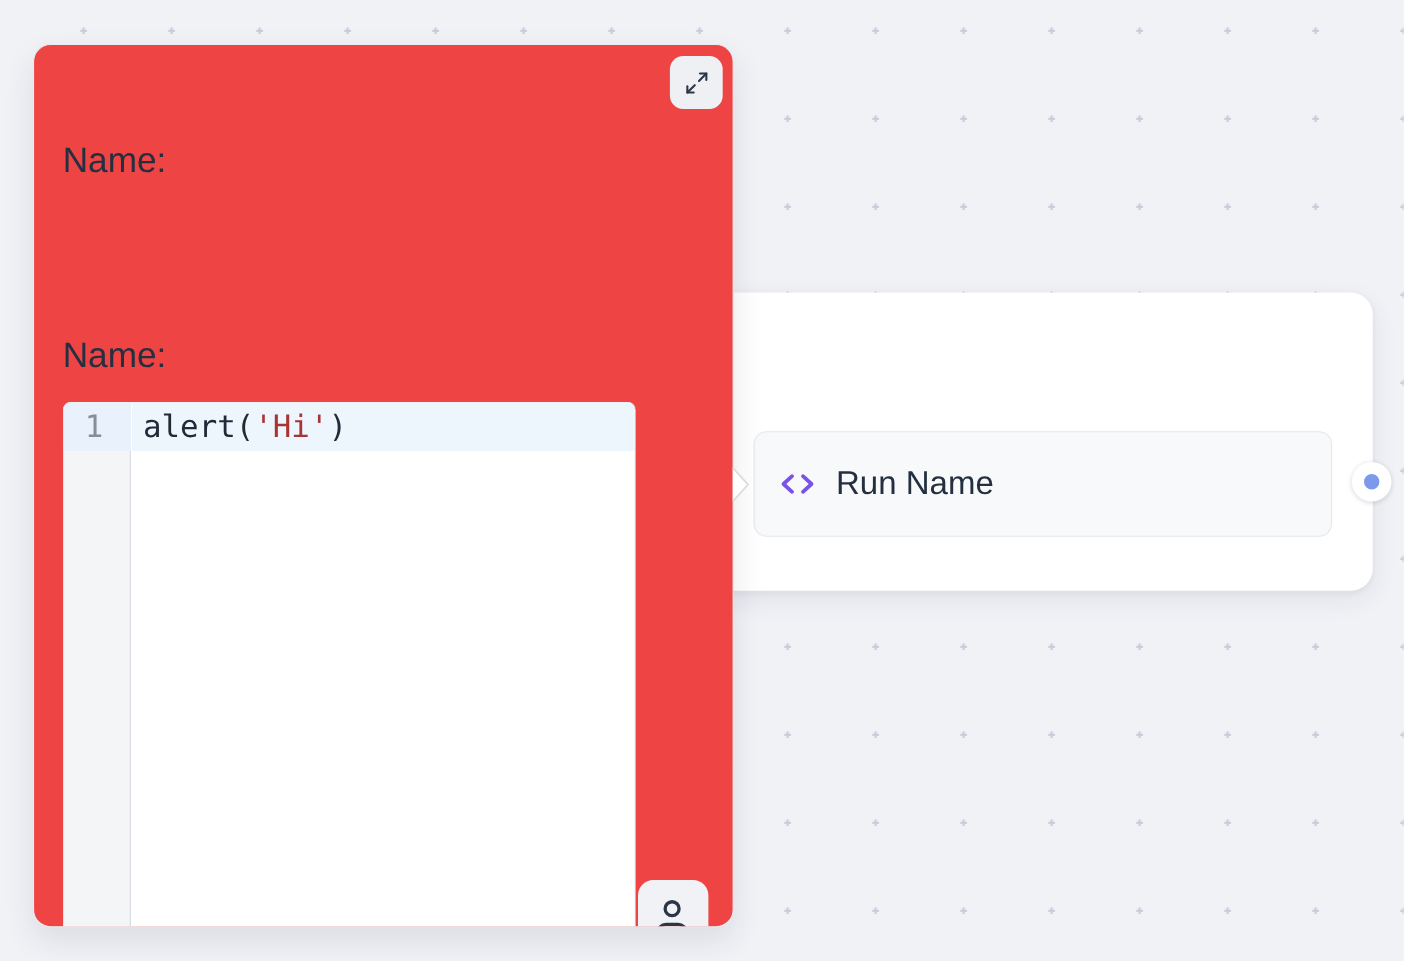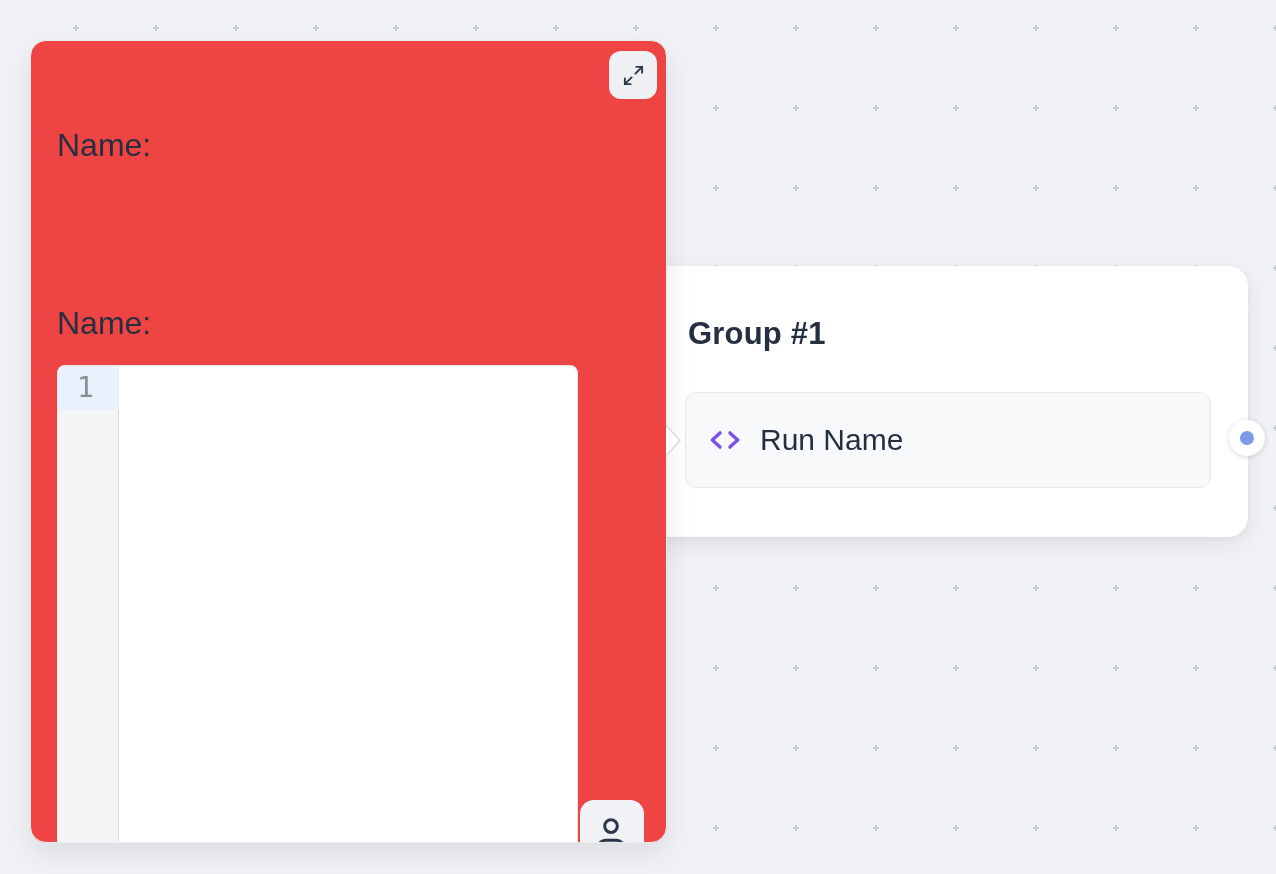--- a/index.html
+++ b/index.html
@@ -266,21 +266,20 @@
     <div class="dot" style="left: 633px; top: 25px; background: linear-gradient(rgb(199, 205, 218), rgb(199, 205, 218)) center center / 6px 2px no-repeat, linear-gradient(rgb(199, 205, 218), rgb(199, 205, 218)) center center / 2px 6px no-repeat;"></div>
     <div class="dot" style="left: 553px; top: 25px; background: linear-gradient(rgb(199, 205, 218), rgb(199, 205, 218)) center center / 6px 2px no-repeat, linear-gradient(rgb(199, 205, 218), rgb(199, 205, 218)) center center / 2px 6px no-repeat;"></div>
     <div class="dot" style="left: 473px; top: 25px; background: linear-gradient(rgb(199, 205, 218), rgb(199, 205, 218)) center center / 6px 2px no-repeat, linear-gradient(rgb(199, 205, 218), rgb(199, 205, 218)) center center / 2px 6px no-repeat;"></div>
     <div class="dot" style="left: 393px; top: 25px; background: linear-gradient(rgb(199, 205, 218), rgb(199, 205, 218)) center center / 6px 2px no-repeat, linear-gradient(rgb(199, 205, 218), rgb(199, 205, 218)) center center / 2px 6px no-repeat;"></div>
     <div class="dot" style="left: 313px; top: 25px; background: linear-gradient(rgb(199, 205, 218), rgb(199, 205, 218)) center center / 6px 2px no-repeat, linear-gradient(rgb(199, 205, 218), rgb(199, 205, 218)) center center / 2px 6px no-repeat;"></div>
     <div class="dot" style="left: 233px; top: 25px; background: linear-gradient(rgb(199, 205, 218), rgb(199, 205, 218)) center center / 6px 2px no-repeat, linear-gradient(rgb(199, 205, 218), rgb(199, 205, 218)) center center / 2px 6px no-repeat;"></div>
     <div class="dot" style="left: 153px; top: 25px; background: linear-gradient(rgb(199, 205, 218), rgb(199, 205, 218)) center center / 6px 2px no-repeat, linear-gradient(rgb(199, 205, 218), rgb(199, 205, 218)) center center / 2px 6px no-repeat;"></div>
     <div class="dot" style="left: 73px; top: 25px; background: linear-gradient(rgb(199, 205, 218), rgb(199, 205, 218)) center center / 6px 2px no-repeat, linear-gradient(rgb(199, 205, 218), rgb(199, 205, 218)) center center / 2px 6px no-repeat;"></div>
 
   <div class="group-card">
-    <div class="group-title">Group #1</div>
 
     <div class="node-item">
       <span style="display:flex;">
         <svg width="34" height="34" viewBox="0 0 24 24" fill="none" stroke="#7a52e8" stroke-width="2.4" stroke-linecap="round" stroke-linejoin="round">
           <polyline points="15.5 17 21 12 15.5 7"></polyline>
           <polyline points="8.5 7 3 12 8.5 17"></polyline>
         </svg>
       </span>
       <span class="node-label">Run Name</span>
     </div>
@@ -308,20 +307,21 @@
     </button>
 
     <div class="field-label name-label">Name:</div>
 
 
     <div class="field-label code-label">Name:</div>
 
     <div class="code-editor">
       <div class="gutter"></div>
       <div class="gutter-active">1</div>
+      <div class="active-line"><span>alert(</span><span class="tok-string">'Hi'</span><span>)</span></div>
     </div>
 
     <button class="person-btn">
       <span>
         <svg width="38" height="38" viewBox="0 0 24 24" fill="none" stroke="#2b3648" stroke-width="1.9" stroke-linecap="round" stroke-linejoin="round">
           <circle cx="12" cy="7" r="4"></circle>
           <path d="M20 21.5 v-1 a4.5 4.5 0 0 0 -4.5 -4.5 h-7 a4.5 4.5 0 0 0 -4.5 4.5 v1"></path>
         </svg>
       </span>
     </button>

